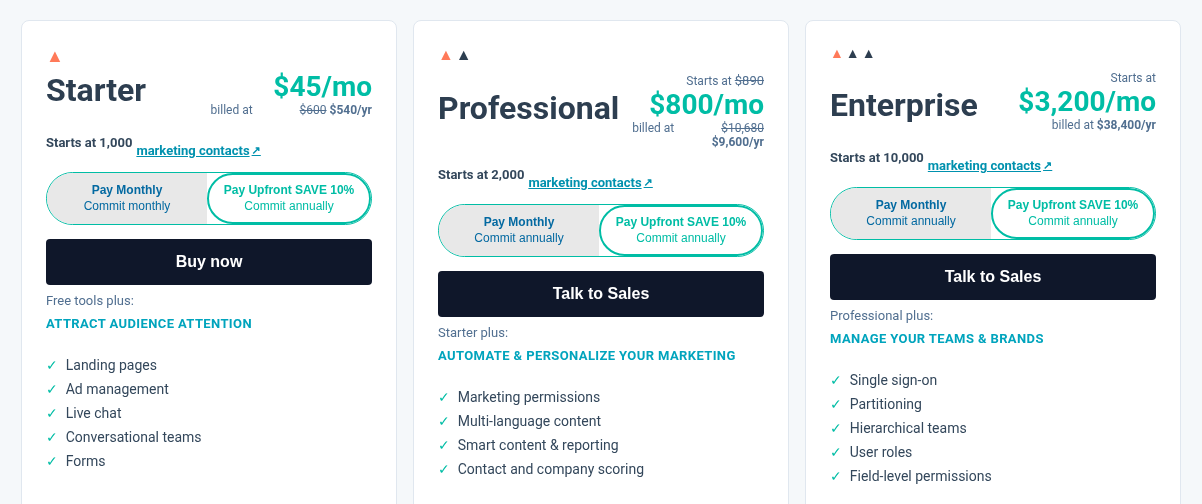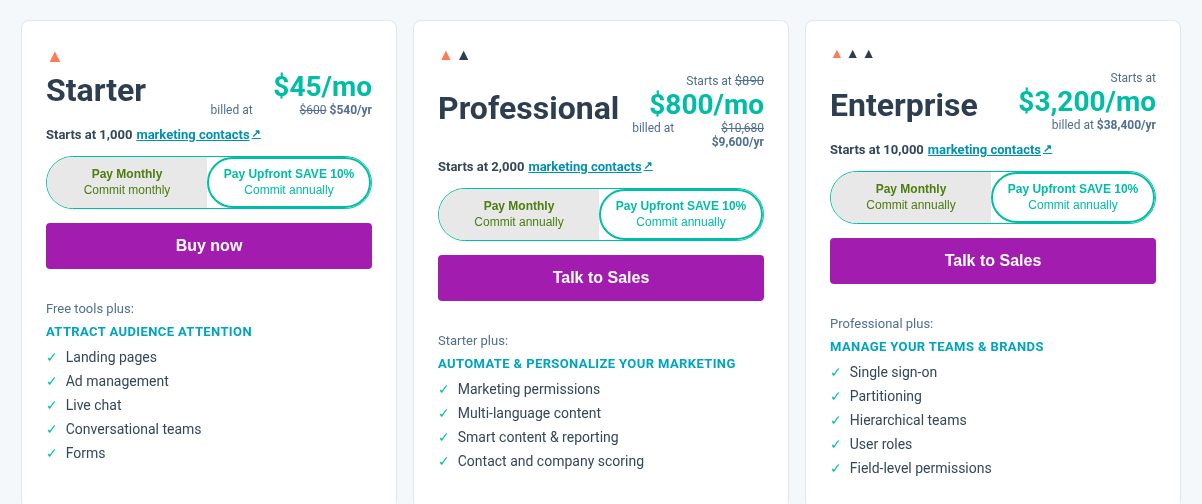--- a/index.html
+++ b/index.html
@@ -86,22 +86,23 @@
       margin: 10px 0 14px 0;
       display: flex;
       align-items: center;
       gap: 4px;
       font-weight: bold;
     }
     .contacts-row a {
       color: #0091ae;
       text-decoration: underline;
       display: inline-flex;
-      align-items: flex-start;
+      align-items: center;
       gap: 2px;
+      margin-top: 16px;
     }
     .contacts-link-icon {
       font-size: 11px;
     }
     .toggle-row {
       display: flex;
       border: 1.5px solid #00bda5;
       border-radius: 30px;
       overflow: hidden;
       margin-bottom: 14px;
@@ -113,60 +114,60 @@
       text-align: center;
       cursor: pointer;
       font-size: 12px;
       font-weight: 600;
       line-height: 1.3;
       border: none;
       background: transparent;
     }
     .toggle-btn.inactive {
       background: #e8e8e8;
-      color: #4d7c0f;
+      color: #0369a1;
     }
     .toggle-btn.active {
       background: #fff;
       color: #00bda5;
       border: 2px solid #00bda5;
       border-radius: 30px;
     }
     .toggle-btn .save-badge {
       color: #00bda5;
       font-weight: 700;
     }
     .cta-btn {
       display: block;
       width: 100%;
       padding: 14px;
       border: none;
       border-radius: 4px;
       font-size: 16px;
       font-weight: 600;
       color: #fff;
-      background: #a21caf;
+      background: #0f172a;
       cursor: pointer;
-      margin-bottom: 32px;
+      margin-bottom: 8px;
     }
     .features-section {
       flex: 1;
     }
     .features-intro {
       font-size: 13px;
       color: #516f90;
       margin-bottom: 8px;
     }
     .features-category {
       font-size: 13px;
       font-weight: 700;
       color: #00a4bd;
       text-transform: uppercase;
       letter-spacing: 0.03em;
-      margin-bottom: 10px;
+      margin-bottom: 26px;
     }
     .feature-item {
       display: flex;
       align-items: center;
       gap: 8px;
       font-size: 14px;
       color: #33475b;
       margin-bottom: 8px;
     }
     .check-icon {

